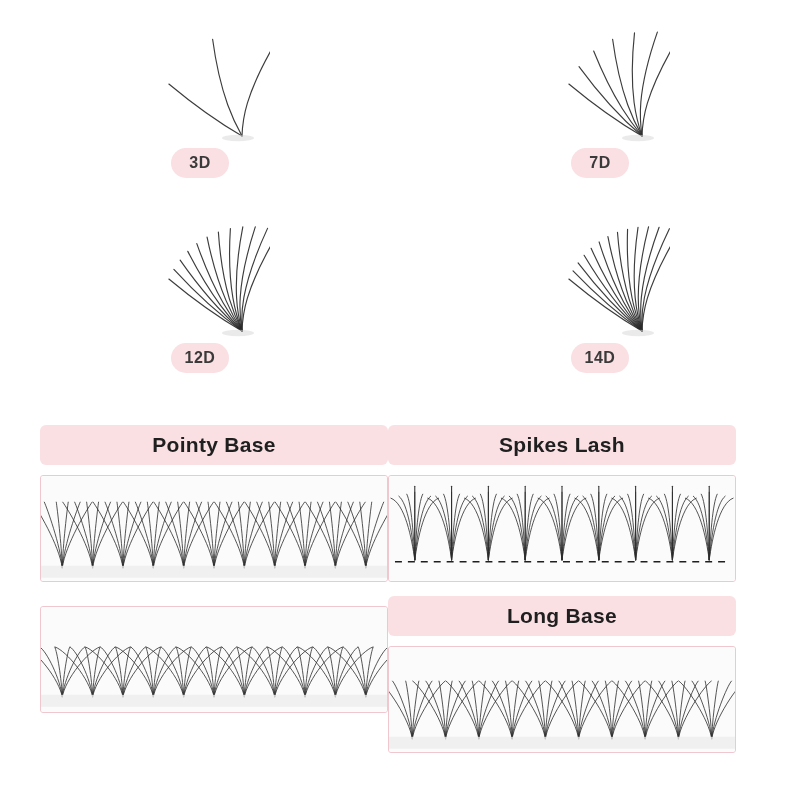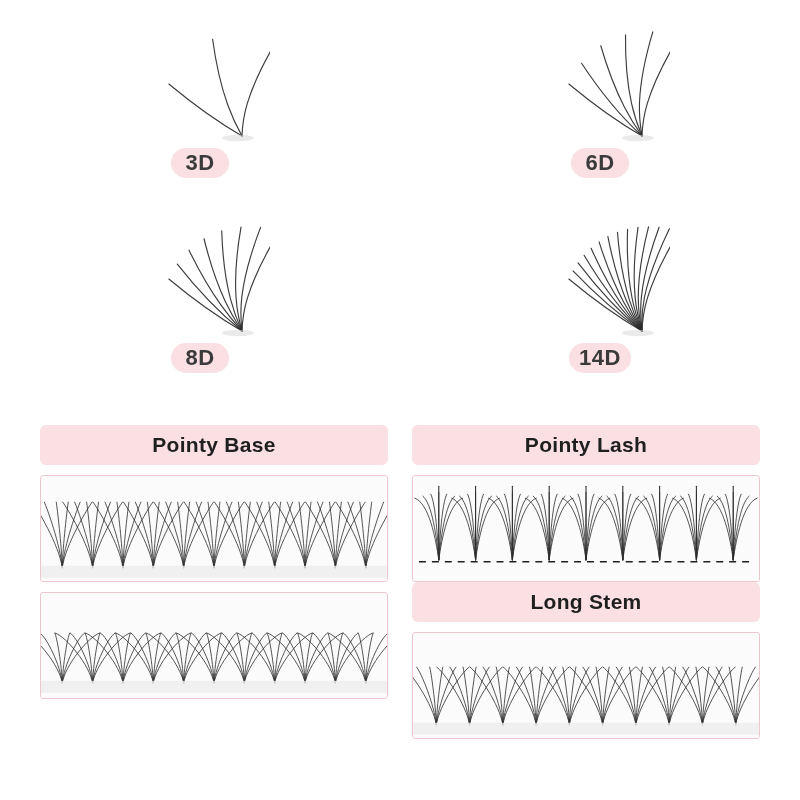--- a/index.html
+++ b/index.html
@@ -47,39 +47,38 @@
   .fan-label {
     margin-top: 2px;
     min-width: 58px;
     height: 30px;
     line-height: 30px;
     padding: 0 10px;
     box-sizing: border-box;
     border-radius: 16px;
     background: #fadfe3;
     color: #3a3a3a;
-    font-size: 22px;
+    font-size: 16px;
     font-weight: bold;
     text-align: center;
     letter-spacing: .5px;
   }
 
   
   .panels {
     position: absolute;
     left: 0;
     top: 425px;
     width: 800px;
   }
   .panel-row {
     display: flex;
-    justify-content: space-between;
     padding: 0 40px;
     box-sizing: border-box;
-    margin-bottom: 0;
+    margin-bottom: 14px;
   }
   .panel {
     width: 348px;
   }
   .panel-title {
     height: 40px;
     line-height: 40px;
     background: #fadfe3;
     border-radius: 6px;
     text-align: center;
@@ -117,48 +116,53 @@
             <path d="M 112 118 C 112.48859295383501 104.00852842173266, 113.40714770704484 77.70456185459005, 149.35035168344012 18.05848060616681" fill="none" stroke="#2b2b2b" stroke-width="1.15" stroke-linecap="round" opacity="0.92"></path>
             <ellipse cx="108" cy="120" rx="16" ry="3.2" fill="#d9d9d9" opacity="0.55"></ellipse>
           </svg>
       </div>
       <div class="fan-label">3D</div>
     </div>
     <div class="fan-cell">
       <div class="fan-art">
         <svg viewBox="0 0 140 128">
             <path d="M 112 118 C 99.87564434701785 111, 77.08185571941144 97.84, 38.86156123669389 66" fill="none" stroke="#2b2b2b" stroke-width="1.15" stroke-linecap="round" opacity="0.92"></path>
-            <path d="M 112 118 C 101.66162523123762 108.55976657382787, 80.40245739943904 89.14747873679354, 51.56775571295009 45.30352080188938" fill="none" stroke="#2b2b2b" stroke-width="1.15" stroke-linecap="round" opacity="0.92"></path>
-            <path d="M 112 118 C 103.9299475736229 106.5599714233082, 86.4557262279491 81.78868358178796, 70.78030054273596 27.782579956638003" fill="none" stroke="#2b2b2b" stroke-width="1.15" stroke-linecap="round" opacity="0.92"></path>
-            <path d="M 112 118 C 106.57478178967055 105.09391587776099, 94.82746481487412 77.14815310665901, 95.513011463986 16.733697872997652" fill="none" stroke="#2b2b2b" stroke-width="1.15" stroke-linecap="round" opacity="0.92"></path>
-            <path d="M 112 118 C 109.47273196649216 104.2299994086126, 104.27582079989159 75.91425731530143, 122.80909714259903 13.795850750717705" fill="none" stroke="#2b2b2b" stroke-width="1.15" stroke-linecap="round" opacity="0.92"></path>
+            <path d="M 112 118 C 101.32791320948215 108.93873278532993, 79.66357702473093 90.54436033954971, 49.008516725549825 48.62942937988028" fill="none" stroke="#2b2b2b" stroke-width="1.15" stroke-linecap="round" opacity="0.92"></path>
+            <path d="M 112 118 C 103.12636645641805 107.1713977017245, 84.1384977726993 84.00027197763103, 63.66308993499831 33.04826661340722" fill="none" stroke="#2b2b2b" stroke-width="1.15" stroke-linecap="round" opacity="0.92"></path>
+            <path d="M 112 118 C 105.21266531655128 105.75532410004845, 90.41627570663309 79.0619306381541, 82.61018025388827 21.290311043224037" fill="none" stroke="#2b2b2b" stroke-width="1.15" stroke-linecap="round" opacity="0.92"></path>
+            <path d="M 112 118 C 107.5191337954024 104.73644700479939, 97.93094214151671 76.35499522233677, 104.50224319408738 14.84522671984945" fill="none" stroke="#2b2b2b" stroke-width="1.15" stroke-linecap="round" opacity="0.92"></path>
+            <path d="M 112 118 C 109.97095396969854 104.14781705986678, 105.85199052818659 76.02788569139634, 127.36188220996807 14.066394503324602" fill="none" stroke="#2b2b2b" stroke-width="1.15" stroke-linecap="round" opacity="0.92"></path>
             <path d="M 112 118 C 112.48859295383501 104.00852842173266, 113.40714770704484 77.70456185459005, 149.35035168344012 18.05848060616681" fill="none" stroke="#2b2b2b" stroke-width="1.15" stroke-linecap="round" opacity="0.92"></path>
             <ellipse cx="108" cy="120" rx="16" ry="3.2" fill="#d9d9d9" opacity="0.55"></ellipse>
           </svg>
       </div>
-      <div class="fan-label">6D</div>
+      <div class="fan-label">7D</div>
     </div>
   </div>
 
   <div class="fan-row">
     <div class="fan-cell">
       <div class="fan-art">
         <svg viewBox="0 0 140 128">
             <path d="M 112 118 C 99.87564434701785 111, 77.08185571941144 97.84, 38.86156123669389 66" fill="none" stroke="#2b2b2b" stroke-width="1.15" stroke-linecap="round" opacity="0.92"></path>
-            <path d="M 112 118 C 101.09802295548349 109.21666939476631, 79.18324894263785 91.56072455945562, 47.29344986342343 51.04934418918004" fill="none" stroke="#2b2b2b" stroke-width="1.15" stroke-linecap="round" opacity="0.92"></path>
-            <path d="M 112 118 C 102.58040690328126 107.64281573533383, 82.66221155093406 85.74203749940986, 59.00526559746205 37.19532737954728" fill="none" stroke="#2b2b2b" stroke-width="1.15" stroke-linecap="round" opacity="0.92"></path>
-            <path d="M 112 118 C 104.28744225967057 106.31597444790177, 87.53207736324289 80.93268161874121, 74.02875562676878 25.744480044621938" fill="none" stroke="#2b2b2b" stroke-width="1.15" stroke-linecap="round" opacity="0.92"></path>
-            <path d="M 112 118 C 106.17841729821154 105.26778986796725, 93.5311547781347 77.6073387073008, 91.74084470984452 17.826996922144758" fill="none" stroke="#2b2b2b" stroke-width="1.15" stroke-linecap="round" opacity="0.92"></path>
-            <path d="M 112 118 C 108.20823344599793 104.52326054269983, 100.19035558464759 76.0260286063546, 111.02465615392282 14.061972872272861" fill="none" stroke="#2b2b2b" stroke-width="1.15" stroke-linecap="round" opacity="0.92"></path>
-            <path d="M 112 118 C 110.32848085643658 104.10014303121427, 106.96845137373259 76.15913535545232, 130.59155088983948 14.37889370345789" fill="none" stroke="#2b2b2b" stroke-width="1.15" stroke-linecap="round" opacity="0.92"></path>
+            <path d="M 112 118 C 100.62176398214825 109.84305540523529, 78.26899441089057 93.81857651006857, 43.86990011251003 56.425182166829934" fill="none" stroke="#2b2b2b" stroke-width="1.15" stroke-linecap="round" opacity="0.92"></path>
+            <path d="M 112 118 C 101.47790508181001 108.76498410761518, 79.98976443623812 89.90530626754939, 50.14878978325095 47.10787206559378" fill="none" stroke="#2b2b2b" stroke-width="1.15" stroke-linecap="round" opacity="0.92"></path>
+            <path d="M 112 118 C 102.43578921888292 107.7762104807286, 82.28662848232369 86.2374988112553, 57.799331884320495 38.37499716965547" fill="none" stroke="#2b2b2b" stroke-width="1.15" stroke-linecap="round" opacity="0.92"></path>
+            <path d="M 112 118 C 103.48615416542175 106.88629543738747, 85.1567840240202 82.95971648255495, 66.81485373684461 30.57075352989274" fill="none" stroke="#2b2b2b" stroke-width="1.15" stroke-linecap="round" opacity="0.92"></path>
+            <path d="M 112 118 C 104.61884345345297 106.1038439807068, 88.55046104124892 80.20654957327838, 77.0768552930169 24.015594222091394" fill="none" stroke="#2b2b2b" stroke-width="1.15" stroke-linecap="round" opacity="0.92"></path>
+            <path d="M 112 118 C 105.8229045825949 105.43642199832098, 92.37569875006572 78.08618568732278, 88.36638230535128 18.967108779339952" fill="none" stroke="#2b2b2b" stroke-width="1.15" stroke-linecap="round" opacity="0.92"></path>
+            <path d="M 112 118 C 107.0866949248861 104.89048310429175, 96.50889153389357 76.66714053676719, 100.38913568675957 15.588429849445674" fill="none" stroke="#2b2b2b" stroke-width="1.15" stroke-linecap="round" opacity="0.92"></path>
+            <path d="M 112 118 C 108.39799430277871 104.47130623610744, 100.80955931025373 75.97007059390015, 112.81063905038768 13.928739509286075" fill="none" stroke="#2b2b2b" stroke-width="1.15" stroke-linecap="round" opacity="0.92"></path>
+            <path d="M 112 118 C 109.7441231517279 104.18294461017724, 105.13718894597767 75.96586124107556, 125.29633731726285 13.918717240656093" fill="none" stroke="#2b2b2b" stroke-width="1.15" stroke-linecap="round" opacity="0.92"></path>
+            <path d="M 112 118 C 111.1120651248081 104.02818652939362, 109.36769951063837 76.58028278481797, 137.55079970065412 15.381625678138036" fill="none" stroke="#2b2b2b" stroke-width="1.15" stroke-linecap="round" opacity="0.92"></path>
             <path d="M 112 118 C 112.48859295383501 104.00852842173266, 113.40714770704484 77.70456185459005, 149.35035168344012 18.05848060616681" fill="none" stroke="#2b2b2b" stroke-width="1.15" stroke-linecap="round" opacity="0.92"></path>
             <ellipse cx="108" cy="120" rx="16" ry="3.2" fill="#d9d9d9" opacity="0.55"></ellipse>
           </svg>
       </div>
-      <div class="fan-label">8D</div>
+      <div class="fan-label">12D</div>
     </div>
     <div class="fan-cell">
       <div class="fan-art">
         <svg viewBox="0 0 140 128">
             <path d="M 112 118 C 99.87564434701785 111, 77.08185571941144 97.84, 38.86156123669389 66" fill="none" stroke="#2b2b2b" stroke-width="1.15" stroke-linecap="round" opacity="0.92"></path>
             <path d="M 112 118 C 100.49962191060314 110.01618488434755, 78.0532449159304 94.43341686153552, 43.02054650313101 57.88908776556075" fill="none" stroke="#2b2b2b" stroke-width="1.15" stroke-linecap="round" opacity="0.92"></path>
             <path d="M 112 118 C 101.20323608259162 109.08765525174499, 79.40006800521215 91.0899151884986, 48.07342199043187 49.928369496425205" fill="none" stroke="#2b2b2b" stroke-width="1.15" stroke-linecap="round" opacity="0.92"></path>
             <path d="M 112 118 C 101.9816145495823 108.22084088651488, 81.15402438544848 87.89058715715467, 54.09566245619603 42.31092180274919" fill="none" stroke="#2b2b2b" stroke-width="1.15" stroke-linecap="round" opacity="0.92"></path>
             <path d="M 112 118 C 102.82936727824904 107.4217442135884, 83.324392930346 84.9229031826807, 61.10936045686775 35.24500757781118" fill="none" stroke="#2b2b2b" stroke-width="1.15" stroke-linecap="round" opacity="0.92"></path>
             <path d="M 112 118 C 103.74062383967627 106.69589873354471, 85.89620139896226 82.27333286467982, 69.07886779972702 28.93650682066621" fill="none" stroke="#2b2b2b" stroke-width="1.15" stroke-linecap="round" opacity="0.92"></path>
@@ -251,21 +255,21 @@
             <path d="M 326.63157894736844 92 C 324.8315789473684 68.9, 311.0315789473684 31.279999999999994, 308.63157894736844 26" fill="none" stroke="#2b2b2b" stroke-width="0.9" stroke-linecap="round" opacity="0.9"></path>
             <path d="M 326.63157894736844 92 C 326.0315789473684 68.9, 321.43157894736845 31.279999999999994, 320.63157894736844 26" fill="none" stroke="#2b2b2b" stroke-width="0.9" stroke-linecap="round" opacity="0.9"></path>
             <path d="M 326.63157894736844 92 C 327.23157894736846 68.9, 331.8315789473684 31.279999999999994, 332.63157894736844 26" fill="none" stroke="#2b2b2b" stroke-width="0.9" stroke-linecap="round" opacity="0.9"></path>
             <path d="M 326.63157894736844 92 C 328.43157894736845 68.9, 342.23157894736846 31.279999999999994, 344.63157894736844 26" fill="none" stroke="#2b2b2b" stroke-width="0.9" stroke-linecap="round" opacity="0.9"></path>
             <path d="M 326.63157894736844 92 C 329.63157894736844 68.9, 352.63157894736844 31.279999999999994, 356.63157894736844 26" fill="none" stroke="#2b2b2b" stroke-width="0.9" stroke-linecap="round" opacity="0.9"></path>
             <rect x="0" y="90" width="348" height="12" fill="#ededed" opacity="0.8"></rect>
           </svg>
       </div>
     </div>
     <div class="panel">
-      <div class="panel-title">Pointy Lash</div>
+      <div class="panel-title">Spikes Lash</div>
       <div class="panel-image">
         <svg viewBox="0 0 348 105">
             <rect x="0" y="0" width="348" height="105" fill="#fbfbfb"></rect>
             <path d="M 25.914893617021274 84 C 22.914893617021274 62.3, 15.914893617021274 26.96, 1.9148936170212743 22" fill="none" stroke="#2b2b2b" stroke-width="0.9" stroke-linecap="round" opacity="0.9"></path>
             <path d="M 25.914893617021274 84 C 23.914893617021274 62.3, 19.248226950354606 26.96, 9.914893617021274 20" fill="none" stroke="#2b2b2b" stroke-width="0.9" stroke-linecap="round" opacity="0.9"></path>
             <path d="M 25.914893617021274 84 C 24.914893617021274 62.3, 22.581560283687942 26.96, 17.914893617021274 18" fill="none" stroke="#2b2b2b" stroke-width="0.9" stroke-linecap="round" opacity="0.9"></path>
             <path d="M 25.914893617021274 84 C 25.914893617021274 62.3, 25.914893617021274 26.96, 25.914893617021274 16" fill="none" stroke="#2b2b2b" stroke-width="0.9" stroke-linecap="round" opacity="0.9"></path>
             <path d="M 25.914893617021274 84 C 26.914893617021274 62.3, 29.248226950354606 26.96, 33.91489361702127 18" fill="none" stroke="#2b2b2b" stroke-width="0.9" stroke-linecap="round" opacity="0.9"></path>
             <path d="M 25.914893617021274 84 C 27.914893617021274 62.3, 32.58156028368794 26.96, 41.91489361702128 20" fill="none" stroke="#2b2b2b" stroke-width="0.9" stroke-linecap="round" opacity="0.9"></path>
             <path d="M 25.914893617021274 84 C 28.914893617021274 62.3, 35.91489361702128 26.96, 49.91489361702128 22" fill="none" stroke="#2b2b2b" stroke-width="0.9" stroke-linecap="round" opacity="0.9"></path>
@@ -409,21 +413,21 @@
             <path d="M 326.63157894736844 90 C 324.8315789473684 72.5, 311.0315789473684 44, 304.13157894736844 40" fill="none" stroke="#2b2b2b" stroke-width="0.9" stroke-linecap="round" opacity="0.9"></path>
             <path d="M 326.63157894736844 90 C 326.0315789473684 72.5, 321.43157894736845 44, 319.13157894736844 40" fill="none" stroke="#2b2b2b" stroke-width="0.9" stroke-linecap="round" opacity="0.9"></path>
             <path d="M 326.63157894736844 90 C 327.23157894736846 72.5, 331.8315789473684 44, 334.13157894736844 40" fill="none" stroke="#2b2b2b" stroke-width="0.9" stroke-linecap="round" opacity="0.9"></path>
             <path d="M 326.63157894736844 90 C 328.43157894736845 72.5, 342.23157894736846 44, 349.13157894736844 40" fill="none" stroke="#2b2b2b" stroke-width="0.9" stroke-linecap="round" opacity="0.9"></path>
             <path d="M 326.63157894736844 90 C 329.63157894736844 72.5, 352.63157894736844 44, 364.13157894736844 40" fill="none" stroke="#2b2b2b" stroke-width="0.9" stroke-linecap="round" opacity="0.9"></path>
             <rect x="0" y="88" width="348" height="12" fill="#ededed" opacity="0.8"></rect>
           </svg>
       </div>
     </div>
     <div class="panel">
-      <div class="panel-title">Long Stem</div>
+      <div class="panel-title">Long Base</div>
       <div class="panel-image">
         <svg viewBox="0 0 348 105">
             <rect x="0" y="0" width="348" height="105" fill="#fbfbfb"></rect>
             <path d="M 23.42307692307692 92 C 20.42307692307692 71.7, -2.57692307692308 38.64, -9.57692307692308 34" fill="none" stroke="#2b2b2b" stroke-width="0.9" stroke-linecap="round" opacity="0.9"></path>
             <path d="M 23.42307692307692 92 C 21.62307692307692 71.7, 7.82307692307692 38.64, 3.623076923076919 34" fill="none" stroke="#2b2b2b" stroke-width="0.9" stroke-linecap="round" opacity="0.9"></path>
             <path d="M 23.42307692307692 92 C 22.82307692307692 71.7, 18.22307692307692 38.64, 16.823076923076922 34" fill="none" stroke="#2b2b2b" stroke-width="0.9" stroke-linecap="round" opacity="0.9"></path>
             <path d="M 23.42307692307692 92 C 24.02307692307692 71.7, 28.62307692307692 38.64, 30.023076923076918 34" fill="none" stroke="#2b2b2b" stroke-width="0.9" stroke-linecap="round" opacity="0.9"></path>
             <path d="M 23.42307692307692 92 C 25.22307692307692 71.7, 39.02307692307692 38.64, 43.223076923076924 34" fill="none" stroke="#2b2b2b" stroke-width="0.9" stroke-linecap="round" opacity="0.9"></path>
             <path d="M 23.42307692307692 92 C 26.42307692307692 71.7, 49.42307692307692 38.64, 56.42307692307692 34" fill="none" stroke="#2b2b2b" stroke-width="0.9" stroke-linecap="round" opacity="0.9"></path>
             <path d="M 56.88461538461538 92 C 53.88461538461538 71.7, 30.88461538461538 38.64, 23.88461538461538 34" fill="none" stroke="#2b2b2b" stroke-width="0.9" stroke-linecap="round" opacity="0.9"></path>

